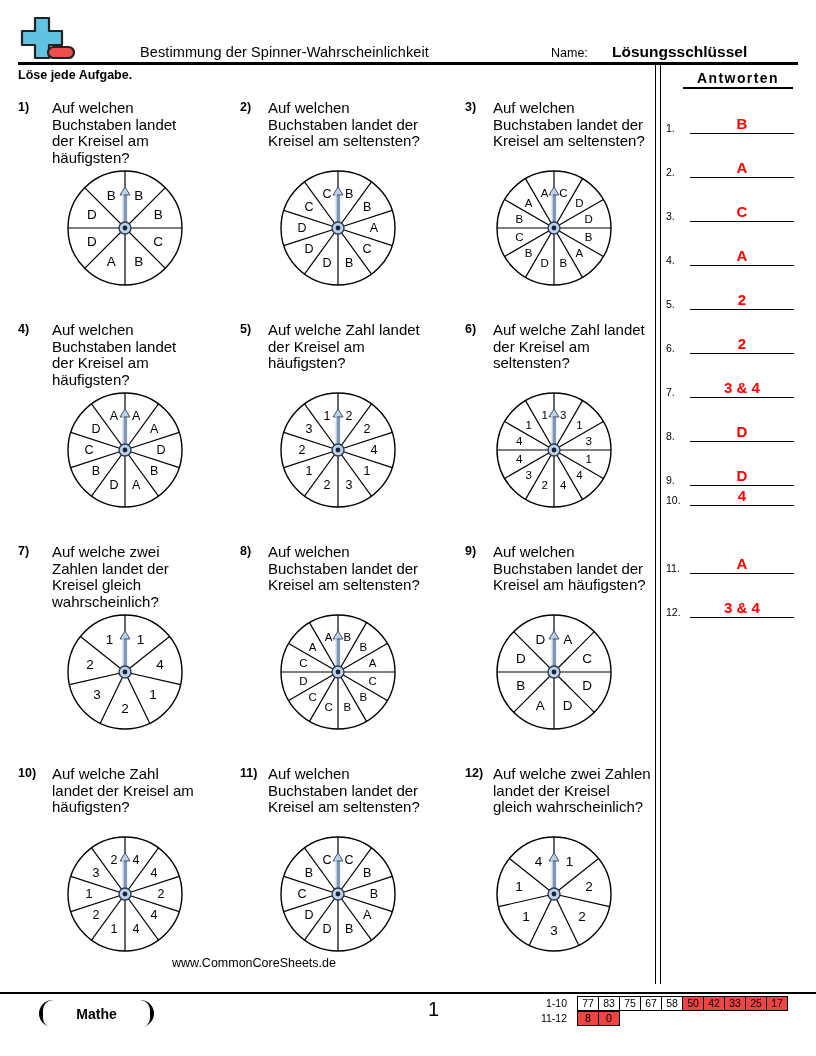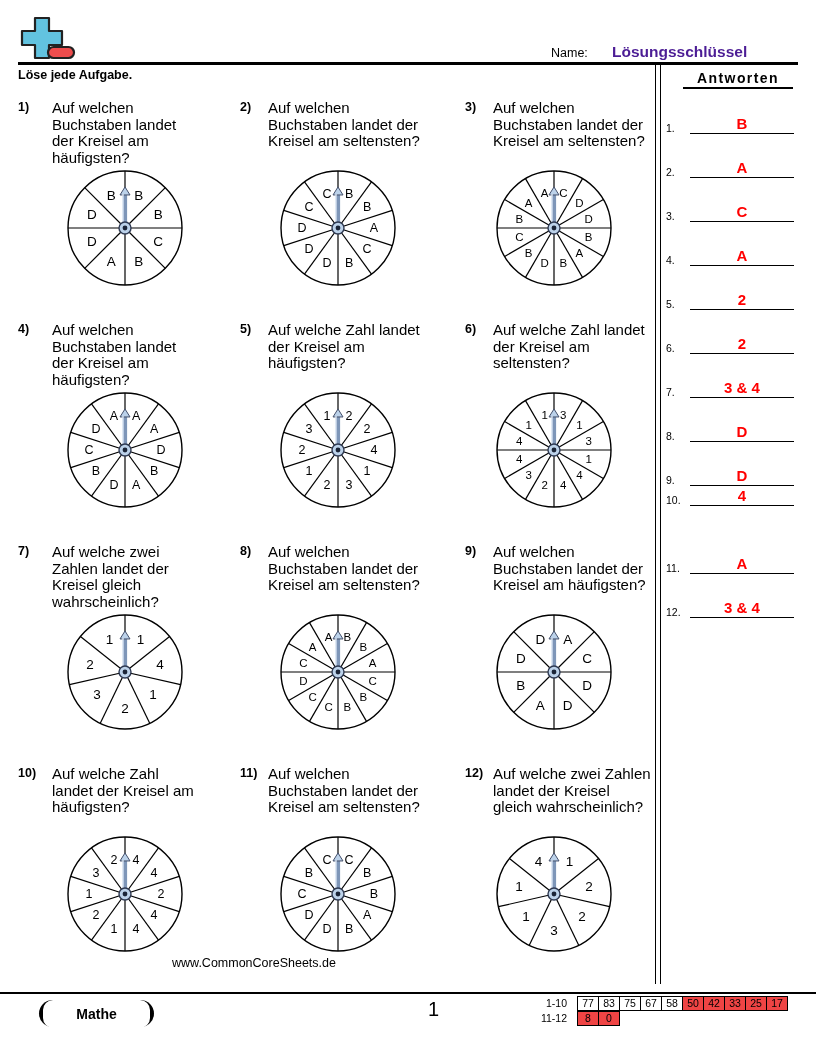--- a/index.html
+++ b/index.html
@@ -11,21 +11,21 @@
   
   .header{position:absolute;left:0;top:0;width:816px;height:62px;}
   .logo{position:absolute;left:18px;top:16px;width:62px;height:46px;}
   .title{
     position:absolute;left:140px;top:44px;font-size:14.5px;
     letter-spacing:.1px;white-space:nowrap;
   }
   .name-label{position:absolute;left:551px;top:46px;font-size:12.5px;}
   .name-value{
     position:absolute;left:612px;top:43px;font-size:15.5px;
-    font-weight:bold;color:#4c1d95;white-space:nowrap;
+    font-weight:bold;color:#000000;white-space:nowrap;
   }
   .hdr-rule{position:absolute;left:18px;top:62px;width:780px;height:3px;background:#000;}
   .subhead{position:absolute;left:18px;top:68px;font-size:12.5px;font-weight:bold;}
 
   
   .vdiv{position:absolute;left:655px;top:64px;width:4px;height:920px;
         border-left:1.5px solid #000;border-right:1.5px solid #000;}
 
   
   .ans-title{
@@ -76,20 +76,21 @@
   text{font-family:"Liberation Sans",sans-serif;}
 </style>
 </head>
 <body>
 
 <div class="header">
   <svg class="logo" viewBox="0 0 62 46">
     <path d="M17 2 h14 v13 h13 v14 h-13 v13 h-14 v-13 h-13 v-14 h13 z" fill="#62c3e0" stroke="#222" stroke-width="2.2" stroke-linejoin="round"></path>
     <rect x="30" y="31" width="26" height="11" rx="5.5" fill="#ee4d4d" stroke="#222" stroke-width="2.2"></rect>
   </svg>
+  <div class="title">Bestimmung der Spinner-Wahrscheinlichkeit</div>
   <div class="name-label">Name:</div>
   <div class="name-value">Lösungsschlüssel</div>
 </div>
 <div class="hdr-rule"></div>
 <div class="subhead">Löse jede Aufgabe.</div>
 
 <div class="vdiv"></div>
 
 <div class="ans-title">Antworten</div>
 <div id="answers-container">

